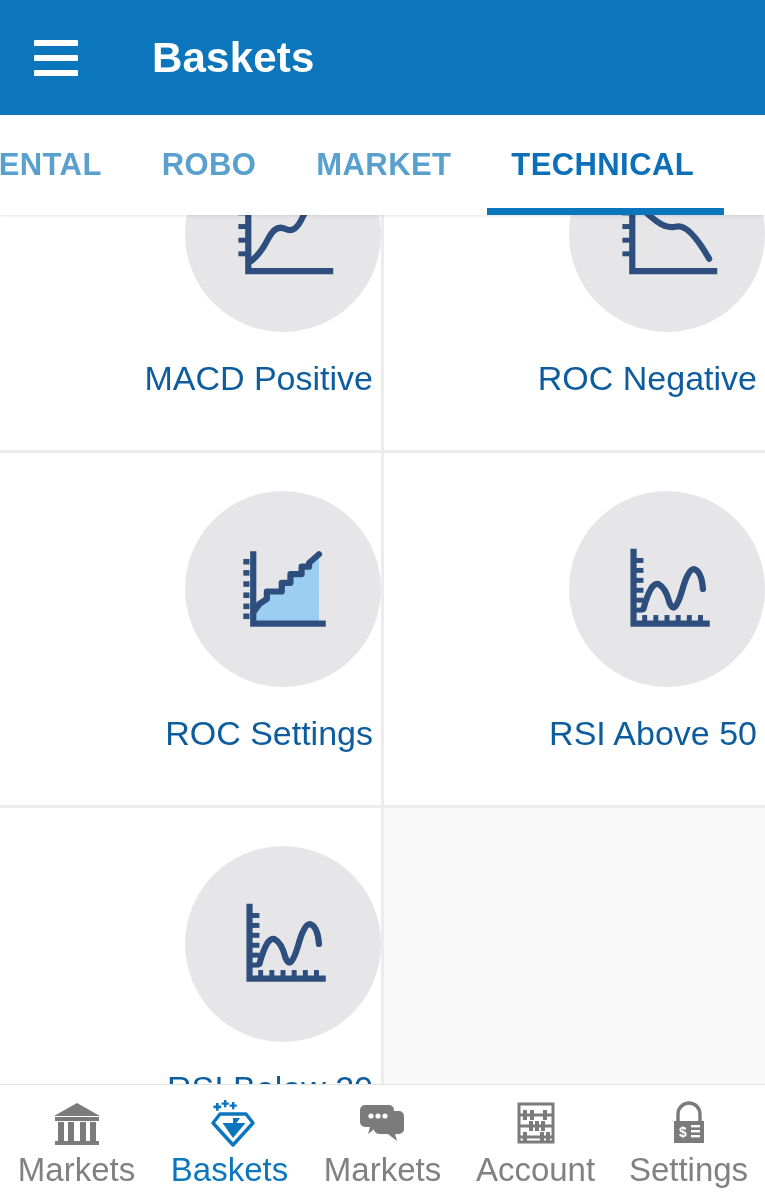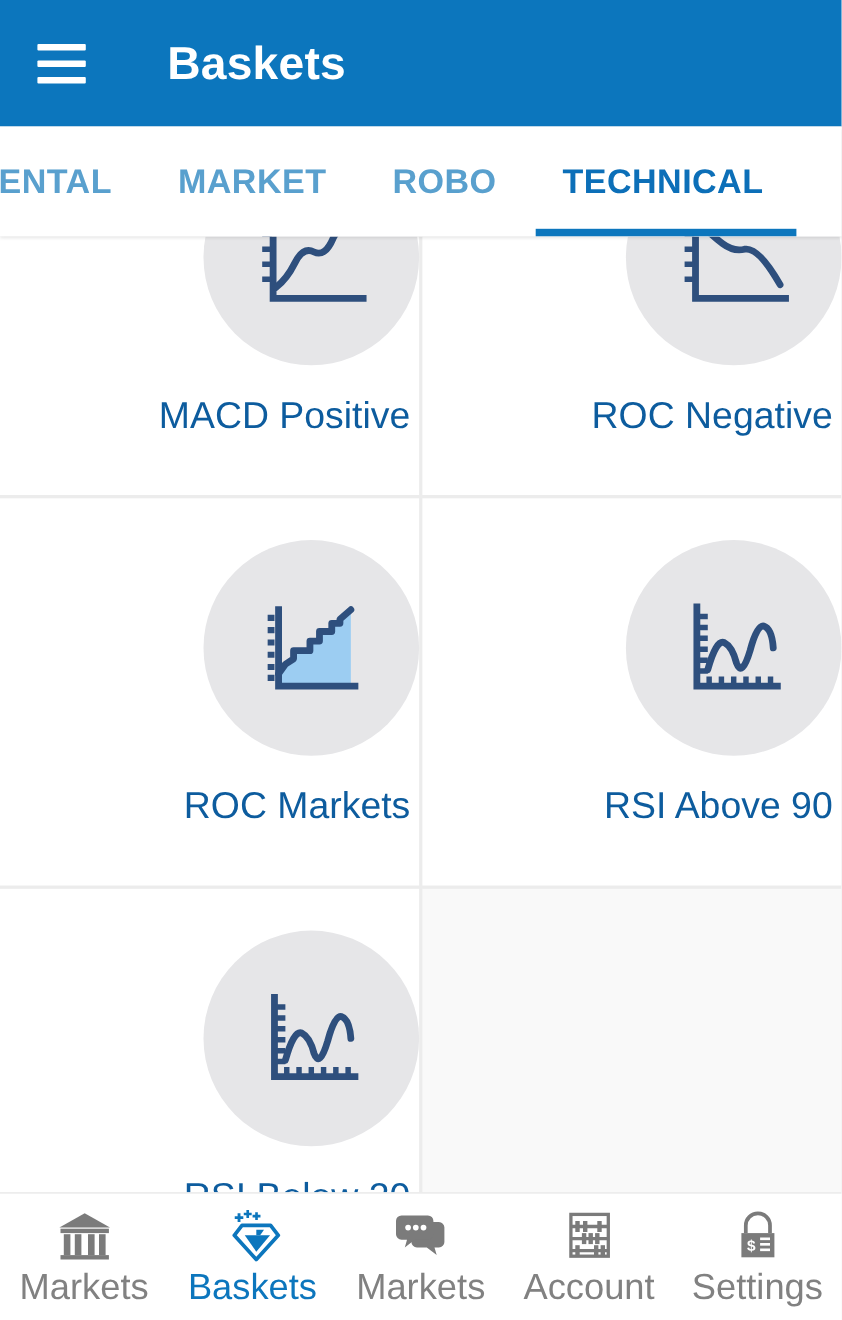--- a/index.html
+++ b/index.html
@@ -218,24 +218,24 @@
     </div>
     <div class="appbar-title">Baskets</div>
   </div>
 
   <div class="tabstrip">
     <div class="tabstrip-inner">
       <div class="tab">
         <span>FUNDAMENTAL</span>
       </div>
       <div class="tab">
+        <span>ROBO</span>
+      </div>
+      <div class="tab">
         <span>MARKET</span>
-      </div>
-      <div class="tab">
-        <span>ROBO</span>
       </div>
       <div class="tab active">
         <span>TECHNICAL</span>
       </div>
     </div>
   </div>
 
   <div class="grid-wrap">
     <div class="grid">
 
@@ -294,21 +294,21 @@
               <path d="M18 46 L23 46"></path>
                 <path d="M18 55 L23 55"></path>
               <path d="M18 64 L23 64"></path>
                 <path d="M18 72 L23 72"></path>
             </g>
 
             <path d="M26 69 L31 62 L37 58 L37 52 L49 52 L49 45 L56 45 L56 38
                      L65 38 L65 32 L71 32 L71 29 L79 22" fill="none" stroke="#2e4f7d" stroke-width="5" stroke-linejoin="round" stroke-linecap="round"></path>
           </svg>
         </div>
-        <div class="card-label">ROC Markets</div>
+        <div class="card-label">ROC Settings</div>
       </div>
 
       <div class="card">
         <div class="card-icon">
           <svg viewBox="0 0 100 100" xmlns="http://www.w3.org/2000/svg">
             <g fill="none" stroke="#2e4f7d" stroke-width="5" stroke-linecap="square">
               <path d="M23 20 L23 78 L82 78"></path>
             </g>
 
             <g stroke="#2e4f7d" stroke-width="4" stroke-linecap="butt">
@@ -326,21 +326,21 @@
               <path d="M50 71 L50 77"></path>
                 <path d="M59 71 L59 77"></path>
               <path d="M68 71 L68 77"></path>
                 <path d="M77 71 L77 77"></path>
             </g>
 
             <path d="M31 66 Q37 44 43 46 Q49 49 52 61 Q56 72 62 52 Q67 33 72 34
                      Q78 36 79 50" fill="none" stroke="#2e4f7d" stroke-width="5" stroke-linecap="round" stroke-linejoin="round"></path>
           </svg>
         </div>
-        <div class="card-label">RSI Above 90</div>
+        <div class="card-label">RSI Above 50</div>
       </div>
 
       <div class="card">
         <div class="card-icon">
           <svg viewBox="0 0 100 100" xmlns="http://www.w3.org/2000/svg">
             <g fill="none" stroke="#2e4f7d" stroke-width="5" stroke-linecap="square">
               <path d="M23 20 L23 78 L82 78"></path>
             </g>
             <g stroke="#2e4f7d" stroke-width="4" stroke-linecap="butt">
               <path d="M24 27 L31 27"></path>

